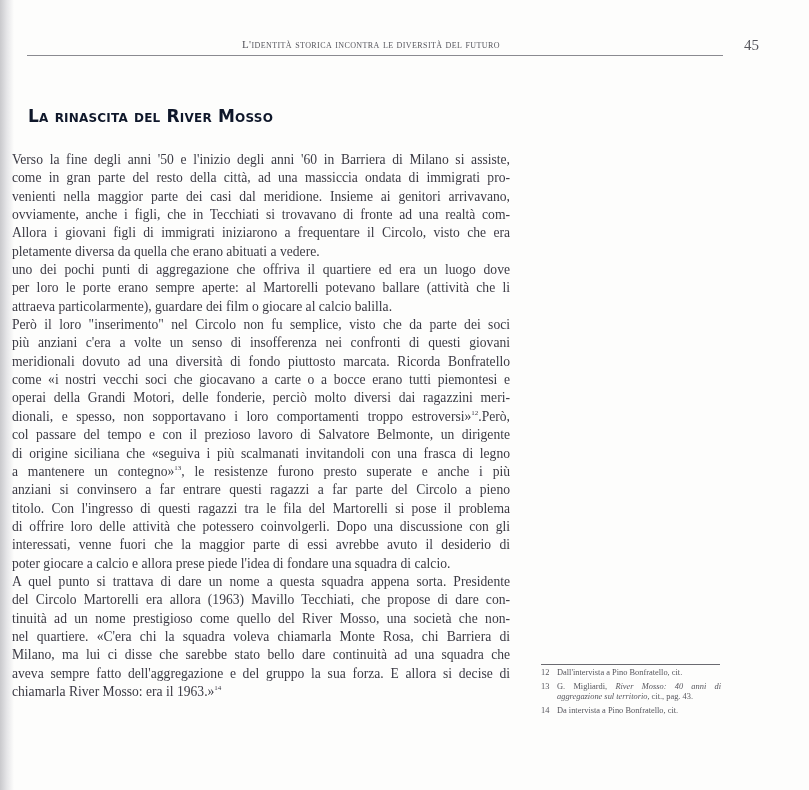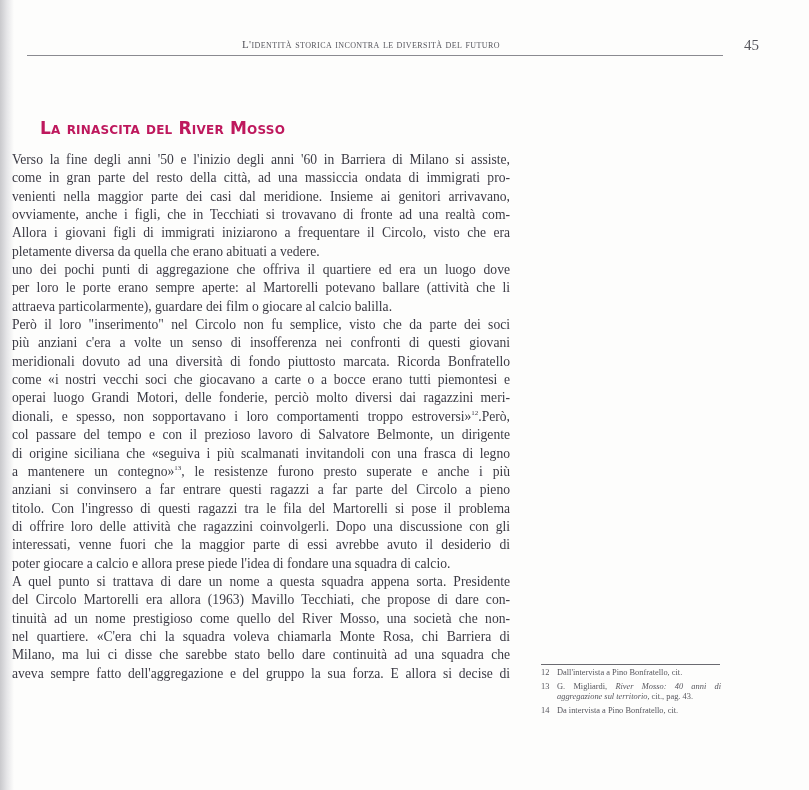--- a/index.html
+++ b/index.html
@@ -45,26 +45,26 @@
       left: 27px;
       top: 55px;
       width: 696px;
       height: 1px;
       background: #8a8a90;
     }
     .chapter-title {
       position: absolute;
       left: 28px;
       top: 106px;
-      margin: 12px;
+      margin: 0;
       font-family: "DejaVu Sans", "Liberation Sans", sans-serif;
       font-weight: bold;
       font-size: 17px;
       font-variant: small-caps;
-      color: #be185d;
+      color: #0f172a;
       letter-spacing: 0.2px;
     }
     .body-text {
       position: absolute;
       left: 12px;
       top: 151px;
       width: 498px;
     }
     .line {
       display: block;
@@ -134,36 +134,37 @@
   <span class="line">ovviamente, anche i figli, che in Tecchiati si trovavano di fronte ad una realtà com-</span>
   <span class="line">Allora i giovani figli di immigrati iniziarono a frequentare il Circolo, visto che era</span>
   <span class="line last">pletamente diversa da quella che erano abituati a vedere.</span>
   <span class="line">uno dei pochi punti di aggregazione che offriva il quartiere ed era un luogo dove</span>
   <span class="line">per loro le porte erano sempre aperte: al Martorelli potevano ballare (attività che li</span>
   <span class="line last">attraeva particolarmente), guardare dei film o giocare al calcio balilla.</span>
   <span class="line">Però il loro "inserimento" nel Circolo non fu semplice, visto che da parte dei soci</span>
   <span class="line">più anziani c'era a volte un senso di insofferenza nei confronti di questi giovani</span>
   <span class="line">meridionali dovuto ad una diversità di fondo piuttosto marcata. Ricorda Bonfratello</span>
   <span class="line">come «i nostri vecchi soci che giocavano a carte o a bocce erano tutti piemontesi e</span>
-  <span class="line">operai luogo Grandi Motori, delle fonderie, perciò molto diversi dai ragazzini meri-</span>
+  <span class="line">operai della Grandi Motori, delle fonderie, perciò molto diversi dai ragazzini meri-</span>
   <span class="line"><span>dionali, e spesso, non sopportavano i loro comportamenti troppo estroversi»</span><sup>12</sup><span>.Però,</span></span>
   <span class="line">col passare del tempo e con il prezioso lavoro di Salvatore Belmonte, un dirigente</span>
   <span class="line">di origine siciliana che «seguiva i più scalmanati invitandoli con una frasca di legno</span>
   <span class="line"><span>a mantenere un contegno»</span><sup>13</sup><span>, le resistenze furono presto superate e anche i più</span></span>
   <span class="line">anziani si convinsero a far entrare questi ragazzi a far parte del Circolo a pieno</span>
   <span class="line">titolo. Con l'ingresso di questi ragazzi tra le fila del Martorelli si pose il problema</span>
-  <span class="line">di offrire loro delle attività che ragazzini coinvolgerli. Dopo una discussione con gli</span>
+  <span class="line">di offrire loro delle attività che potessero coinvolgerli. Dopo una discussione con gli</span>
   <span class="line">interessati, venne fuori che la maggior parte di essi avrebbe avuto il desiderio di</span>
   <span class="line last">poter giocare a calcio e allora prese piede l'idea di fondare una squadra di calcio.</span>
   <span class="line">A quel punto si trattava di dare un nome a questa squadra appena sorta. Presidente</span>
   <span class="line">del Circolo Martorelli era allora (1963) Mavillo Tecchiati, che propose di dare con-</span>
   <span class="line">tinuità ad un nome prestigioso come quello del River Mosso, una società che non-</span>
   <span class="line">nel quartiere. «C'era chi la squadra voleva chiamarla Monte Rosa, chi Barriera di</span>
   <span class="line">Milano, ma lui ci disse che sarebbe stato bello dare continuità ad una squadra che</span>
   <span class="line">aveva sempre fatto dell'aggregazione e del gruppo la sua forza. E allora si decise di</span>
+  <span class="line last"><span>chiamarla River Mosso: era il 1963.»</span><sup>14</sup></span>
 </div>
 
 <div class="footnote-rule"></div>
 <div class="footnotes">
   <div class="fn">
     <span class="fn-num">12</span>
     <span class="fn-text">Dall'intervista a Pino Bonfratello, cit.</span>
   </div>
   <div class="fn">
     <span class="fn-num">13</span>

